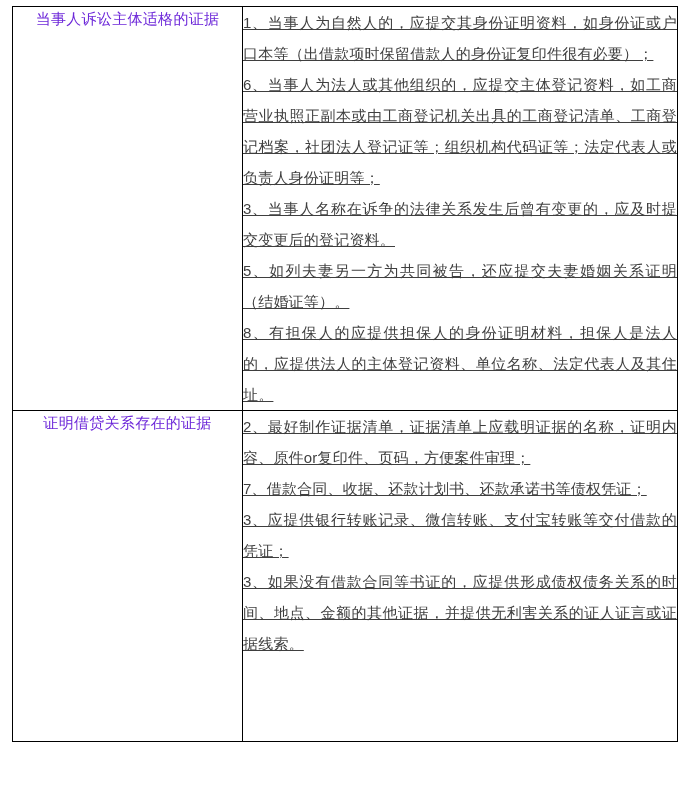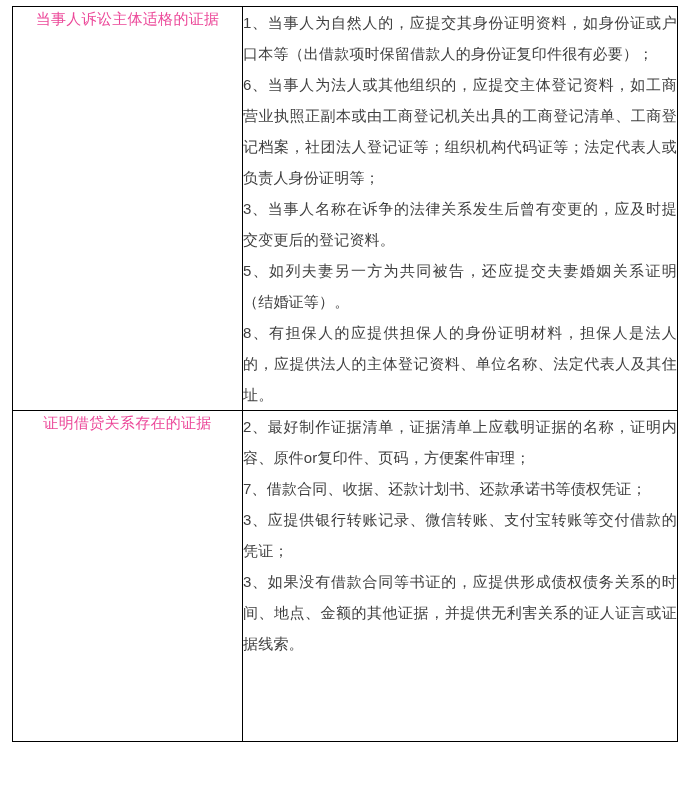--- a/index.html
+++ b/index.html
@@ -57,38 +57,39 @@
   
   .label-cell {
     width: 229px;
     vertical-align: middle;
     text-align: center;
     padding: 6px 8px;
   }
   .label-text {
     display: block;
     font-size: 15px;
-    color: #ec4899;
+    color: #6d28d9;
     line-height: 24px;
     letter-spacing: 0.3px;
   }
 
   .content-cell {
     padding: 6px 9px 8px 9px;
     vertical-align: top;
   }
   .para {
     font-size: 15px;
     color: #3f3f3f;
     line-height: 31px;
     margin: 0;
     text-align: justify;
     text-justify: inter-ideograph;
     letter-spacing: 0.2px;
     word-break: break-all;
+    text-decoration: underline;
   }
 
   .row-one .content-cell { height: 396px; }
   .row-two .content-cell { height: 330px; }
 </style>
 </head>
 <body>
 
 <div class="page">
   <table class="evidence-table">

